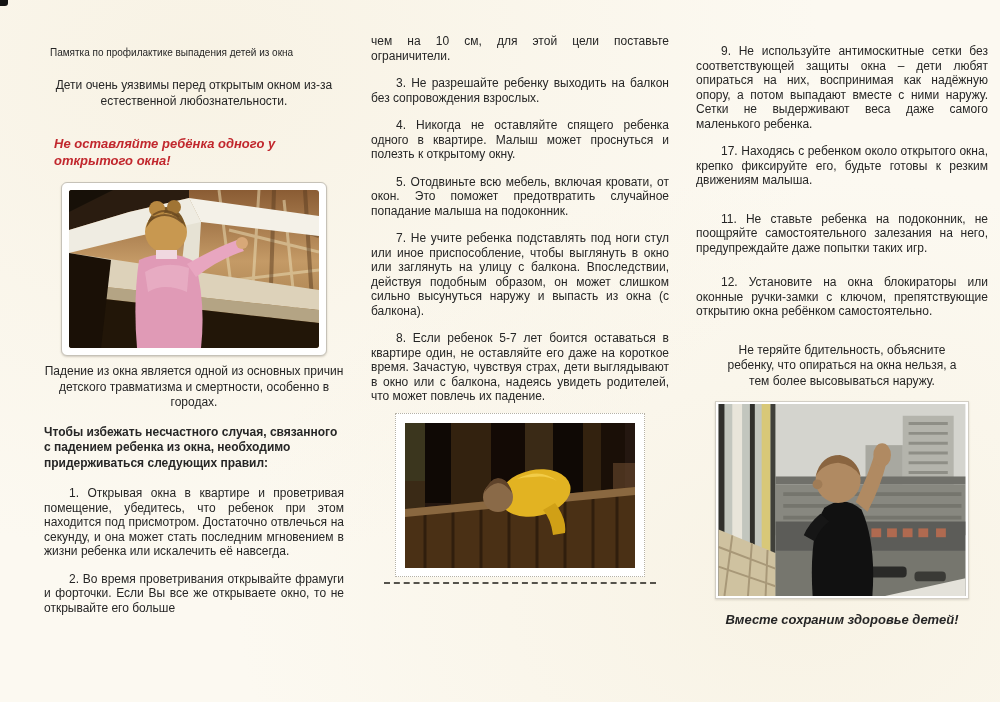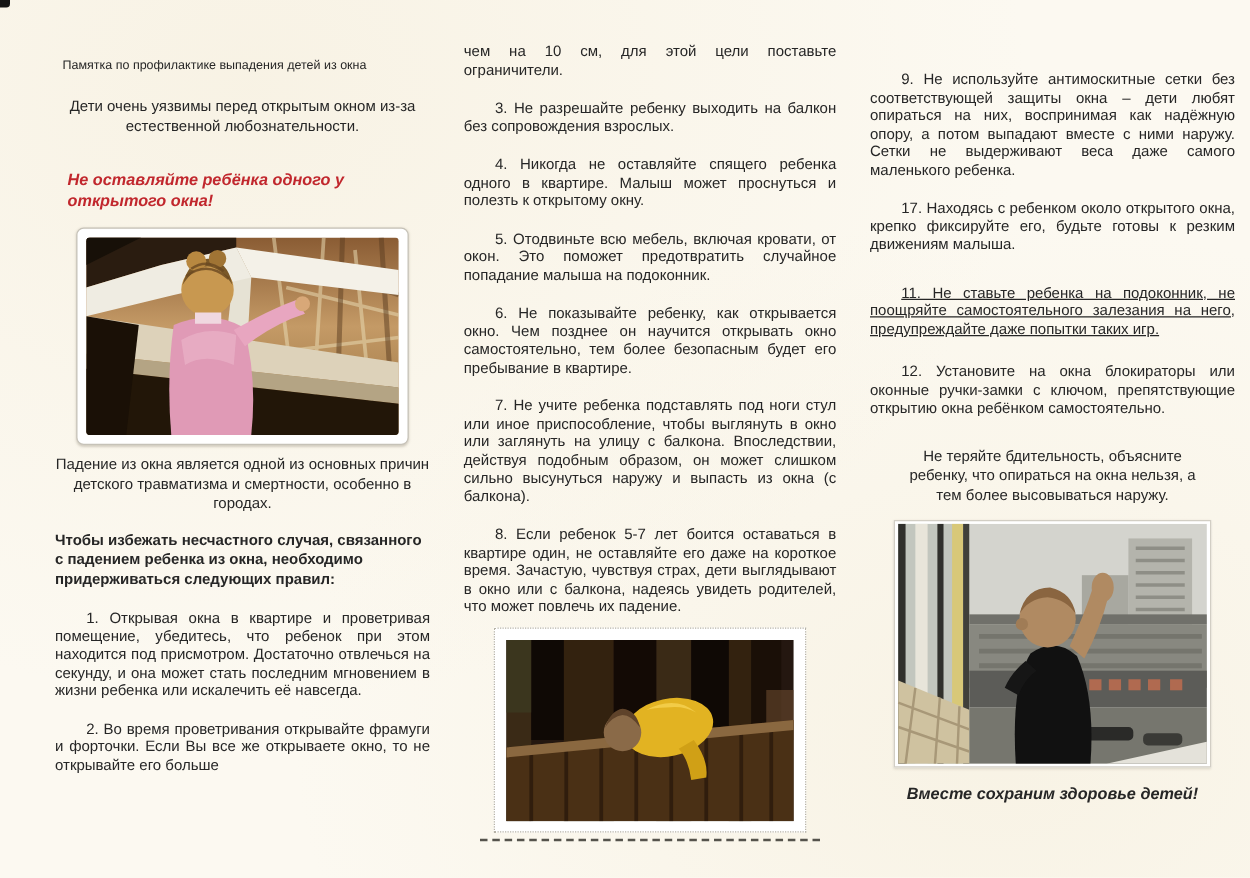--- a/index.html
+++ b/index.html
@@ -17,26 +17,26 @@
   .col{position:absolute;font-size:12px;line-height:14.5px;}
   #col1{left:44px;top:44px;width:300px;}
   #col2{left:371px;top:34px;width:298px;}
   #col3{left:696px;top:40px;width:292px;}
   p{margin:0 0 13px;}
   .title{font-size:10px;line-height:17px;font-weight:normal;text-align:left;margin:0 6px 16px;}
   .intro{text-align:center;line-height:16px;margin:0 2px 26px;}
   .warning{color:#c1272d;font-weight:bold;font-style:italic;text-align:left;font-size:13px;line-height:17px;margin:0 10px 13px;}
   .lead{text-align:center;line-height:15.5px;margin:8px 0 14px;}
   .rules-heading{font-weight:bold;text-align:left;line-height:15.5px;margin:0 0 15px;}
-  .rule{text-align:justify;text-indent:25px;margin:16px 0 13px;}
+  .rule{text-align:justify;text-indent:25px;margin:4px 0 13px;}
   .cont{text-align:justify;text-indent:0;margin:0 0 13px;}
   .closing{text-align:center;line-height:15.5px;margin:0 20px 12px;}
   .slogan{font-weight:bold;font-style:italic;text-align:center;font-size:13px;margin:0;}
   .gap-a{margin-bottom:24px;}
-  .gap-b{margin-bottom:20px;text-decoration:underline;}
+  .gap-b{margin-bottom:20px;}
 
   .photo-frame{background:#fff;box-sizing:content-box;}
   .photo-frame svg{display:block;}
   .photo1-wrap{
     width:250px;margin:0 auto 8px;padding:7px;border:1px solid #c6c2b8;
     border-radius:6px;box-shadow:0 1px 2px rgba(90,80,60,.25);
   }
   .photo1-wrap svg{border-radius:3px;}
   .photo2-wrap{
     width:230px;margin:2px auto 0;padding:9px 9px 8px;border:1px dotted #b6b2a6;position:relative;
@@ -98,21 +98,20 @@
   <p class="rules-heading">Чтобы избежать несчастного случая, связанного с падением ребенка из окна, необходимо придерживаться следующих правил:</p>
   <p class="rule">1. Открывая окна в квартире и проветривая помещение, убедитесь, что ребенок при этом находится под присмотром. Достаточно отвлечься на секунду, и она может стать последним мгновением в жизни ребенка или искалечить её навсегда.</p>
   <p class="rule" style="margin-bottom:0;">2. Во время проветривания открывайте фрамуги и форточки. Если Вы все же открываете окно, то не открывайте его больше</p>
 </div>
 
 <div id="col2" class="col">
   <p class="cont">чем на 10 см, для этой цели поставьте ограничители.</p>
   <p class="rule">3. Не разрешайте ребенку выходить на балкон без сопровождения взрослых.</p>
   <p class="rule">4. Никогда не оставляйте спящего ребенка одного в квартире. Малыш может проснуться и полезть к открытому окну.</p>
   <p class="rule">5. Отодвиньте всю мебель, включая кровати, от окон. Это поможет предотвратить случайное попадание малыша на подоконник.</p>
-  <p class="rule">6. Не показывайте ребенку, как открывается окно. Чем позднее он научится открывать окно самостоятельно, тем более безопасным будет его пребывание в квартире.</p>
   <p class="rule">7. Не учите ребенка подставлять под ноги стул или иное приспособление, чтобы выглянуть в окно или заглянуть на улицу с балкона. Впоследствии, действуя подобным образом, он может слишком сильно высунуться наружу и выпасть из окна (с балкона).</p>
   <p class="rule" style="margin-bottom:9px;">8. Если ребенок 5-7 лет боится оставаться в квартире один, не оставляйте его даже на короткое время. Зачастую, чувствуя страх, дети выглядывают в окно или с балкона, надеясь увидеть родителей, что может повлечь их падение.</p>
 
   <div class="photo-frame photo2-wrap">
     <svg width="230" height="145" viewBox="0 0 230 145" aria-hidden="true">
       <rect width="230" height="145" fill="#241710"></rect>
       <rect x="0" y="0" width="20" height="145" fill="#3a2a16"></rect>
       <rect x="46" y="0" width="40" height="145" fill="#33220f"></rect>
       <rect x="120" y="0" width="28" height="145" fill="#3a2a16"></rect>
       <rect x="178" y="0" width="18" height="145" fill="#33220f"></rect>

